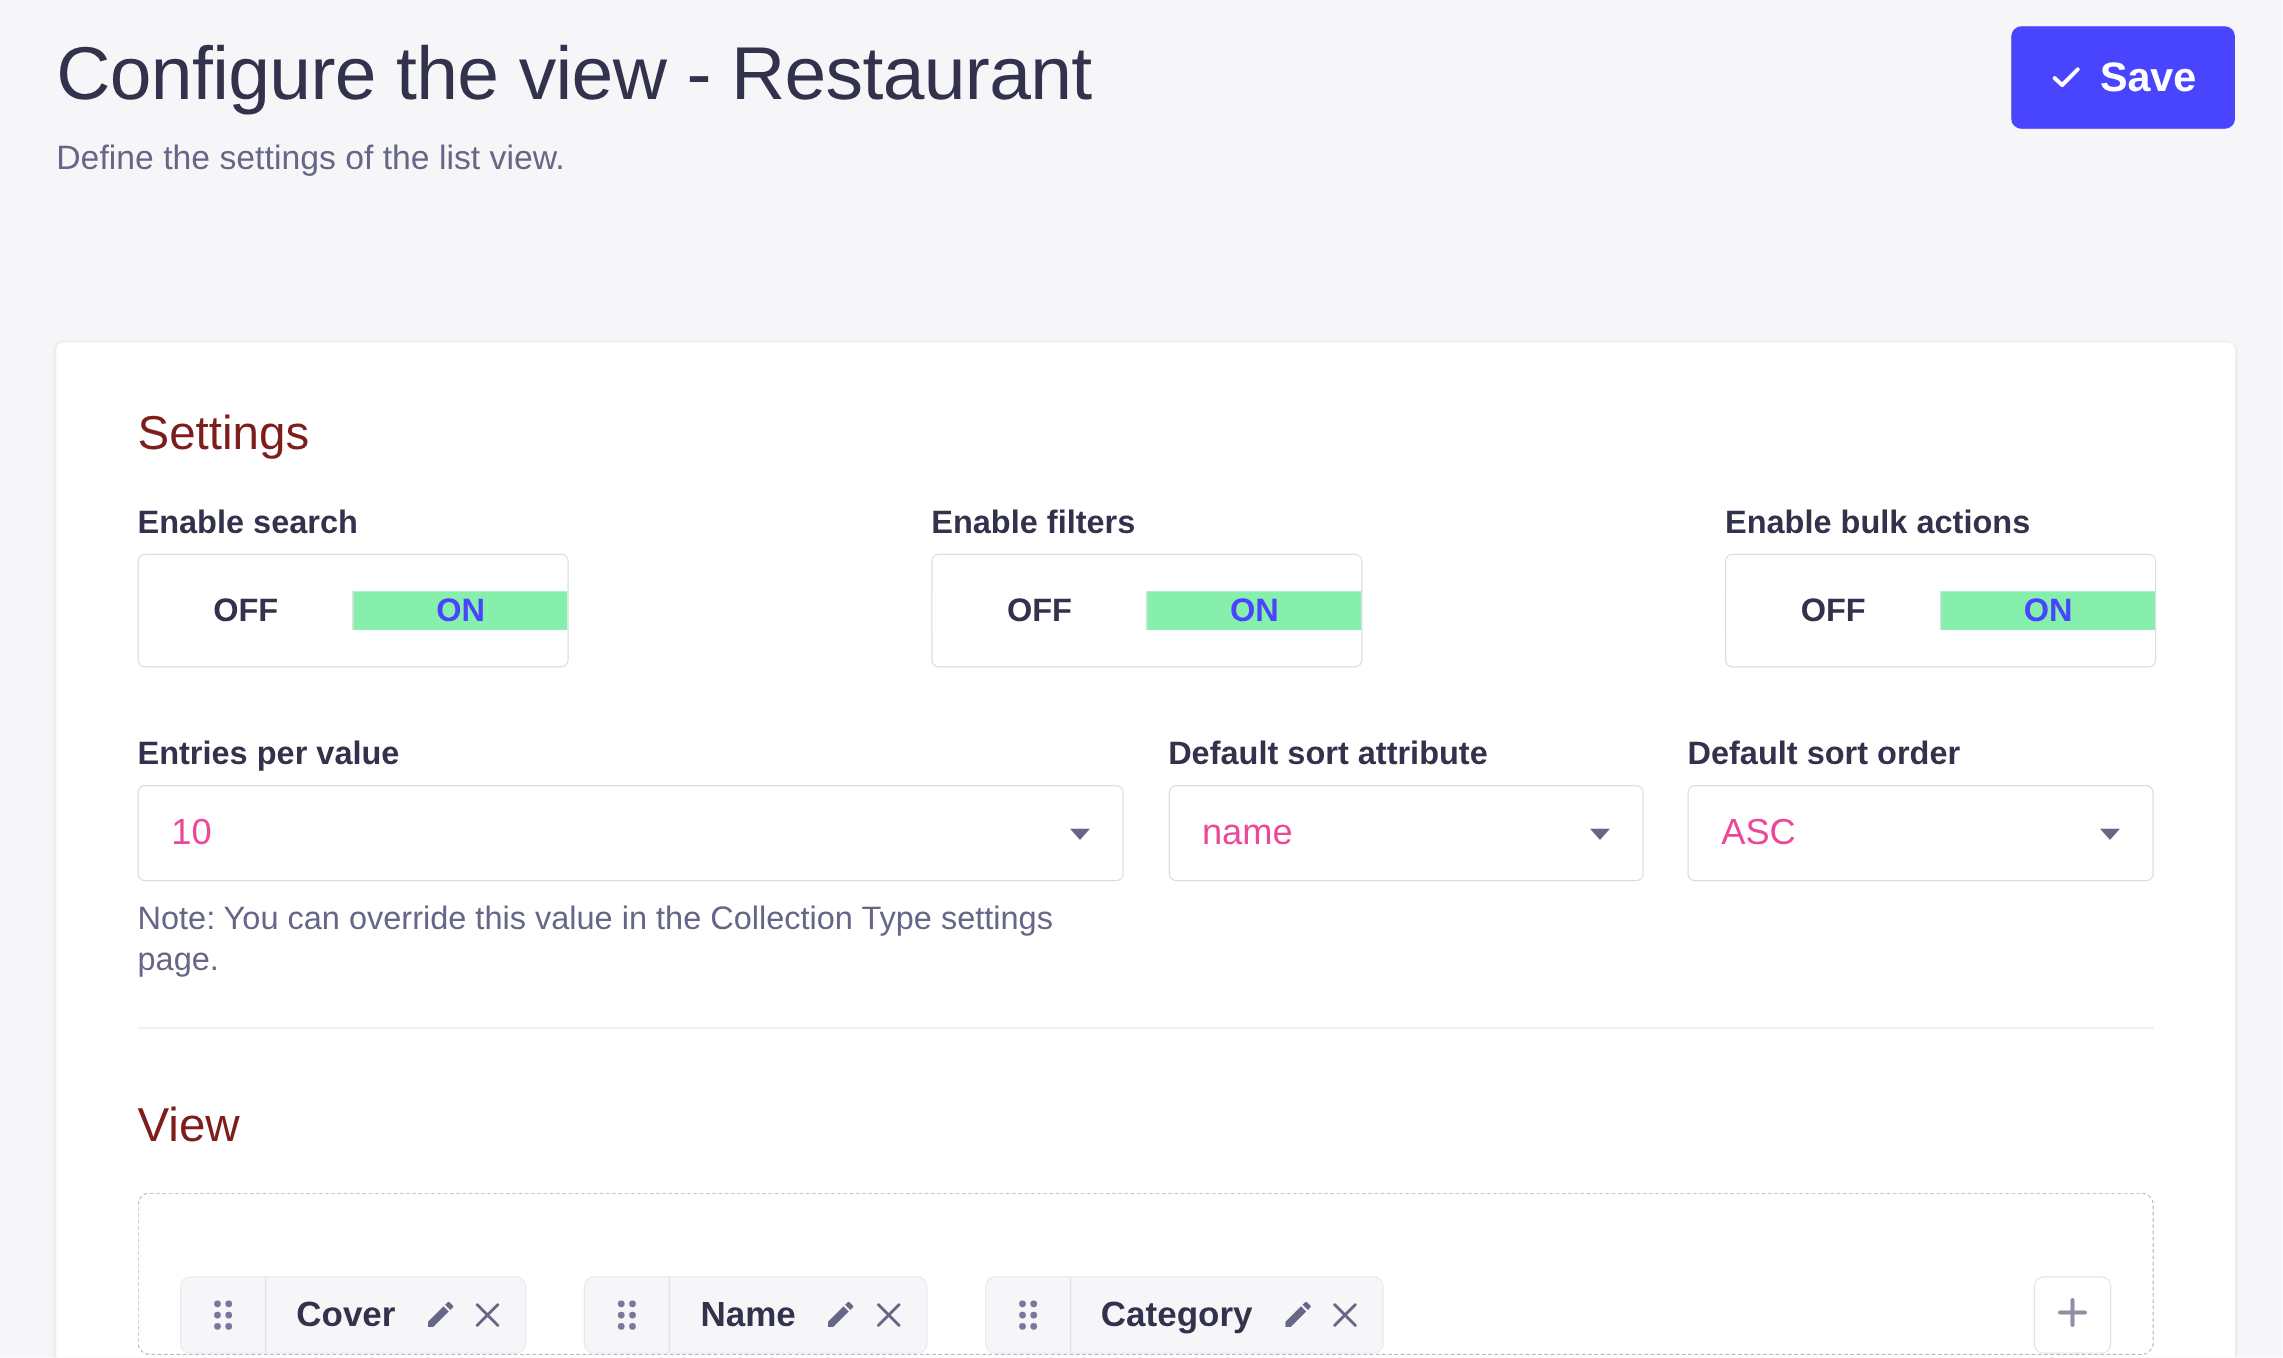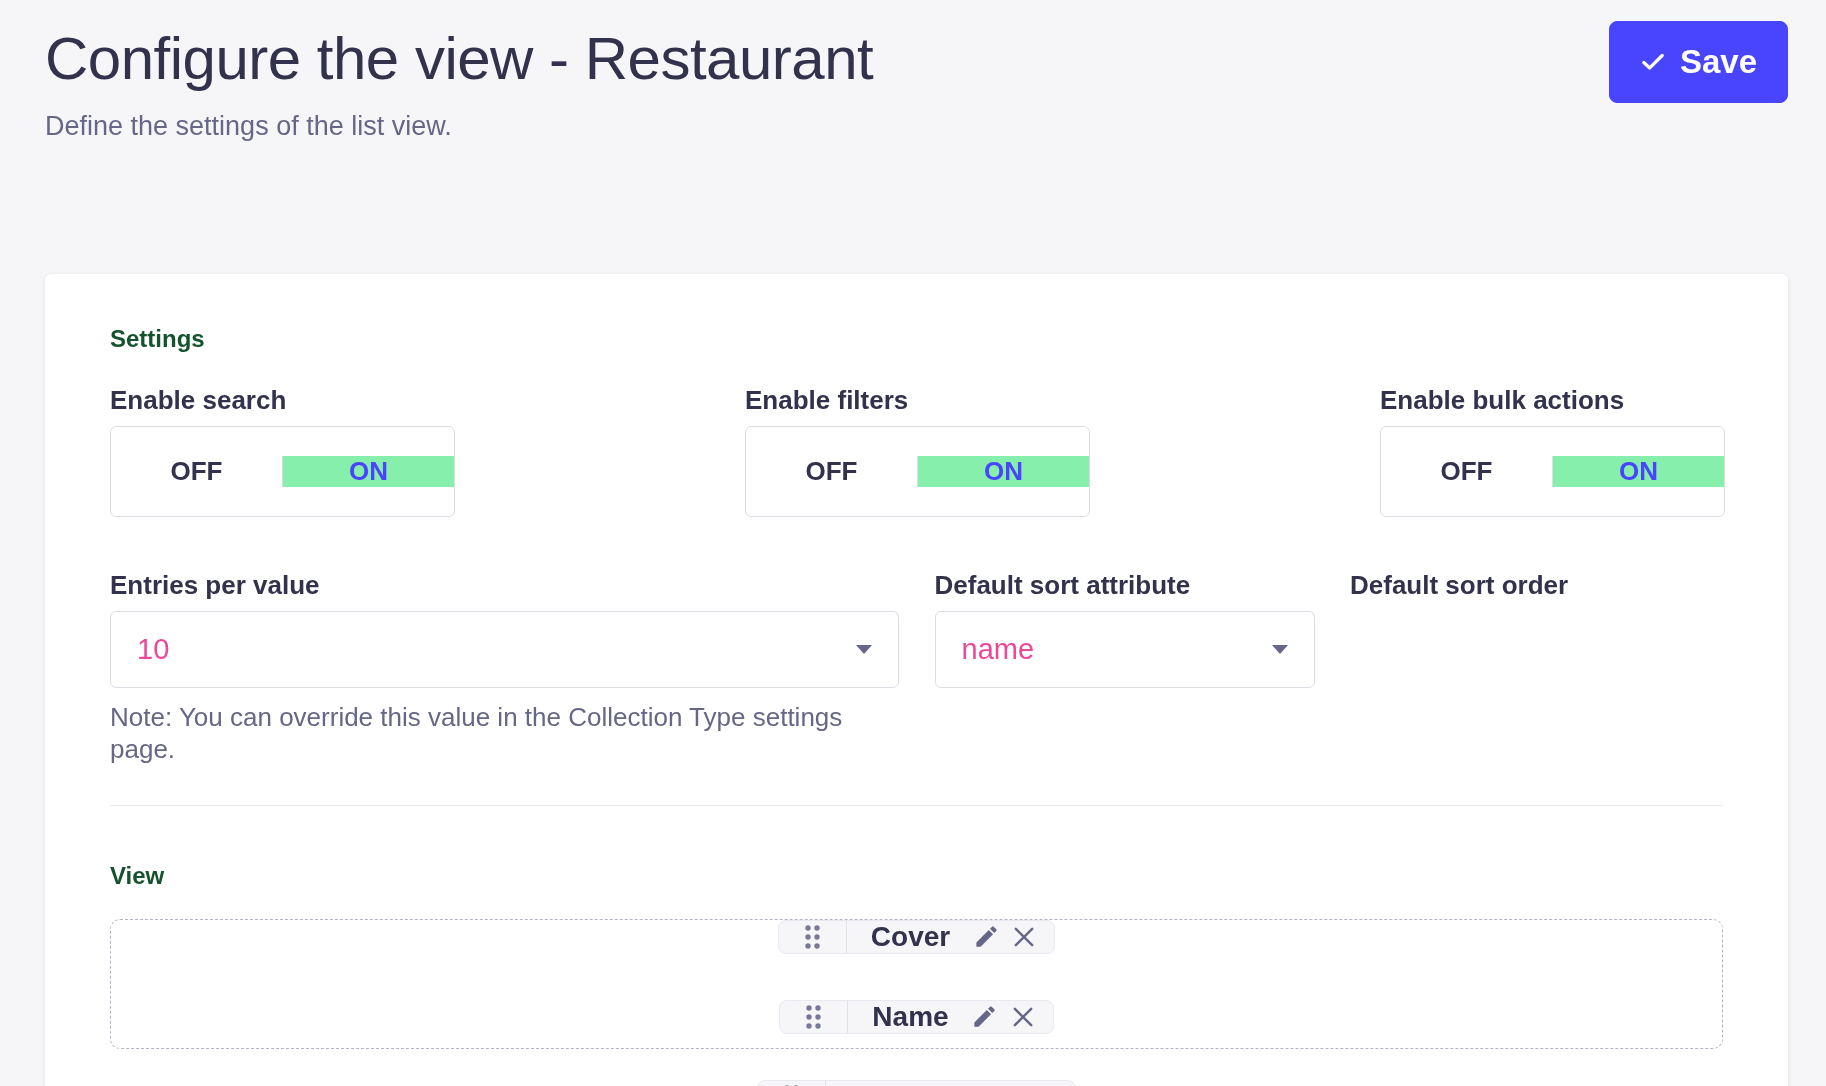--- a/index.html
+++ b/index.html
@@ -52,23 +52,23 @@
 
   
   .card {
     margin: 130px 38px 0 45px;
     background: #ffffff;
     border-radius: 6px;
     box-shadow: 0 1px 4px rgba(33, 33, 52, 0.1);
     padding: 50px 65px;
   }
   .section-heading {
-    font-size: 24px;
-    font-weight: 700;
-    color: #14532d;
+    font-size: 38px;
+    font-weight: 400;
+    color: #7f1d1d;
     line-height: 1.25;
   }
 
   
   .toggle-row {
     margin-top: 30px;
     display: grid;
     grid-template-columns: 345px 345px 345px;
     column-gap: 290px;
   }
@@ -155,24 +155,23 @@
     background: #eaeaef;
     border: none;
   }
   .view-heading { margin-top: 55px; }
   .drop-zone {
     margin-top: 28px;
     height: 130px;
     border: 1px dashed #b3b3c6;
     border-radius: 10px;
     display: flex;
-    align-items: center;
+    align-items: flex-end;
     padding: 0 33px;
     gap: 46px;
-    flex-direction: column;
   }
 
   
   .chip {
     display: flex;
     align-items: center;
     height: 62px;
     background: #f6f6f9;
     border: 1px solid #e9e9f1;
     border-radius: 8px;
@@ -281,20 +280,24 @@
       <div class="select-col-2">
         <span class="field-label">Default sort attribute</span>
         <div class="select-box">
           <span class="select-value">name</span>
           <span class="caret"></span>
         </div>
       </div>
 
       <div class="select-col-3">
         <span class="field-label">Default sort order</span>
+        <div class="select-box">
+          <span class="select-value">ASC</span>
+          <span class="caret"></span>
+        </div>
       </div>
 
     </div>
 
     <hr class="divider">
 
     <h2 class="section-heading view-heading">View</h2>
 
     <div class="drop-zone">
 

